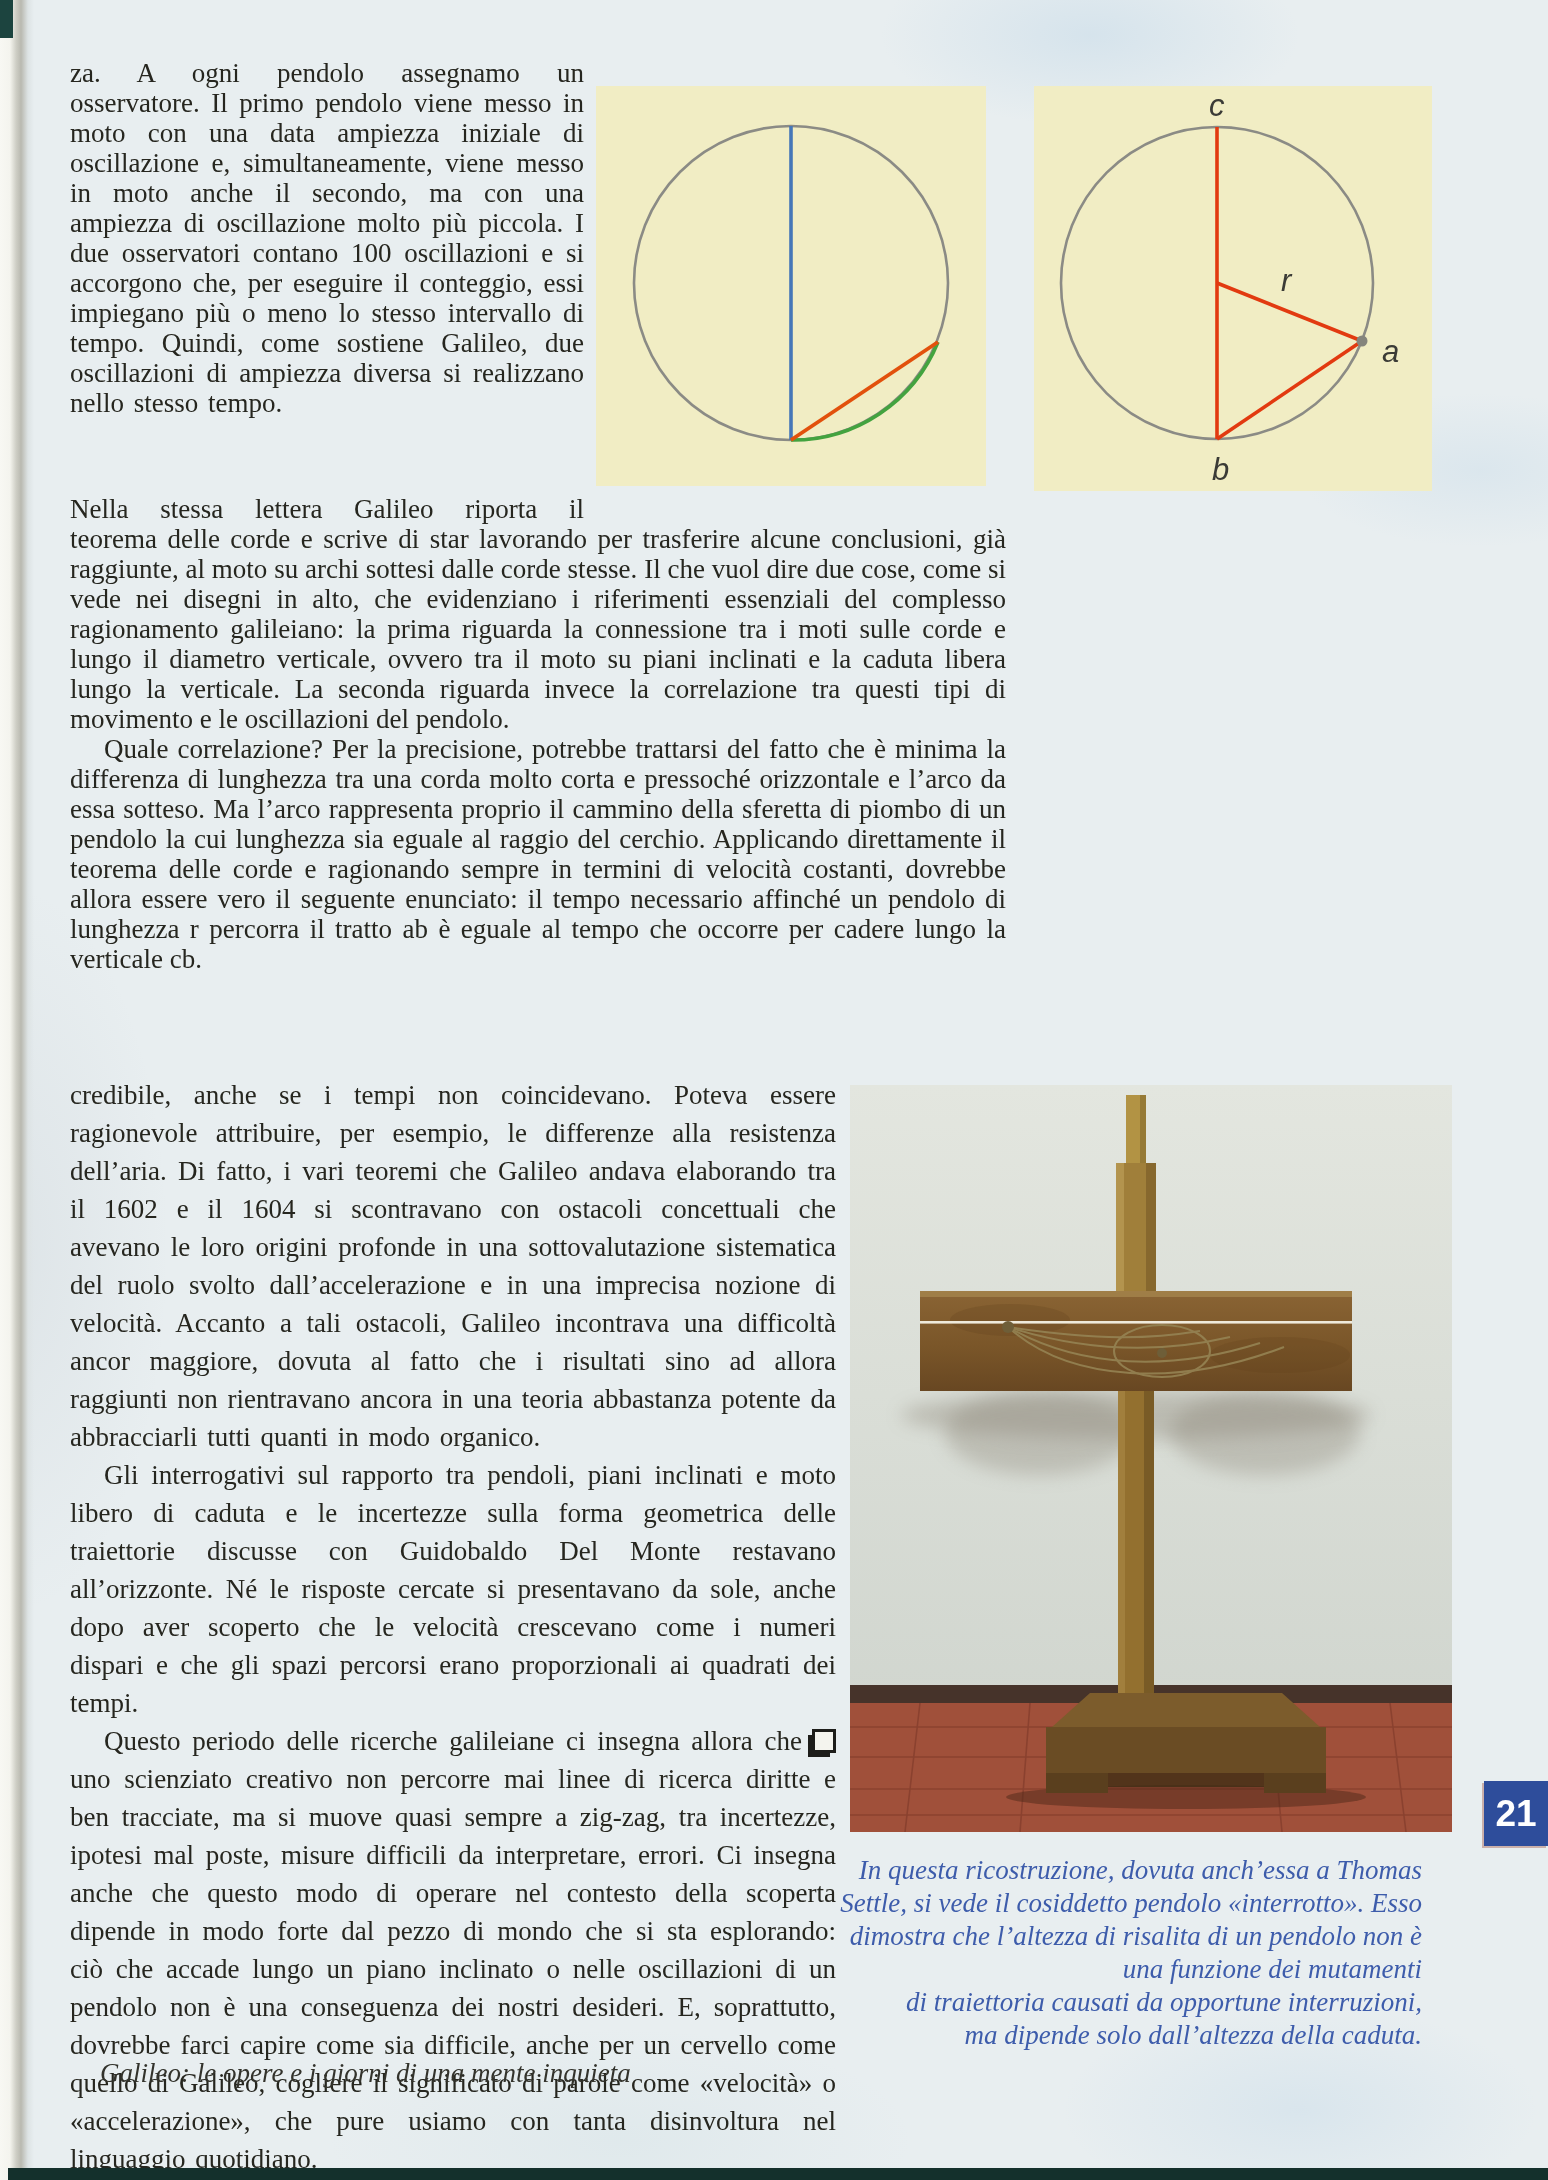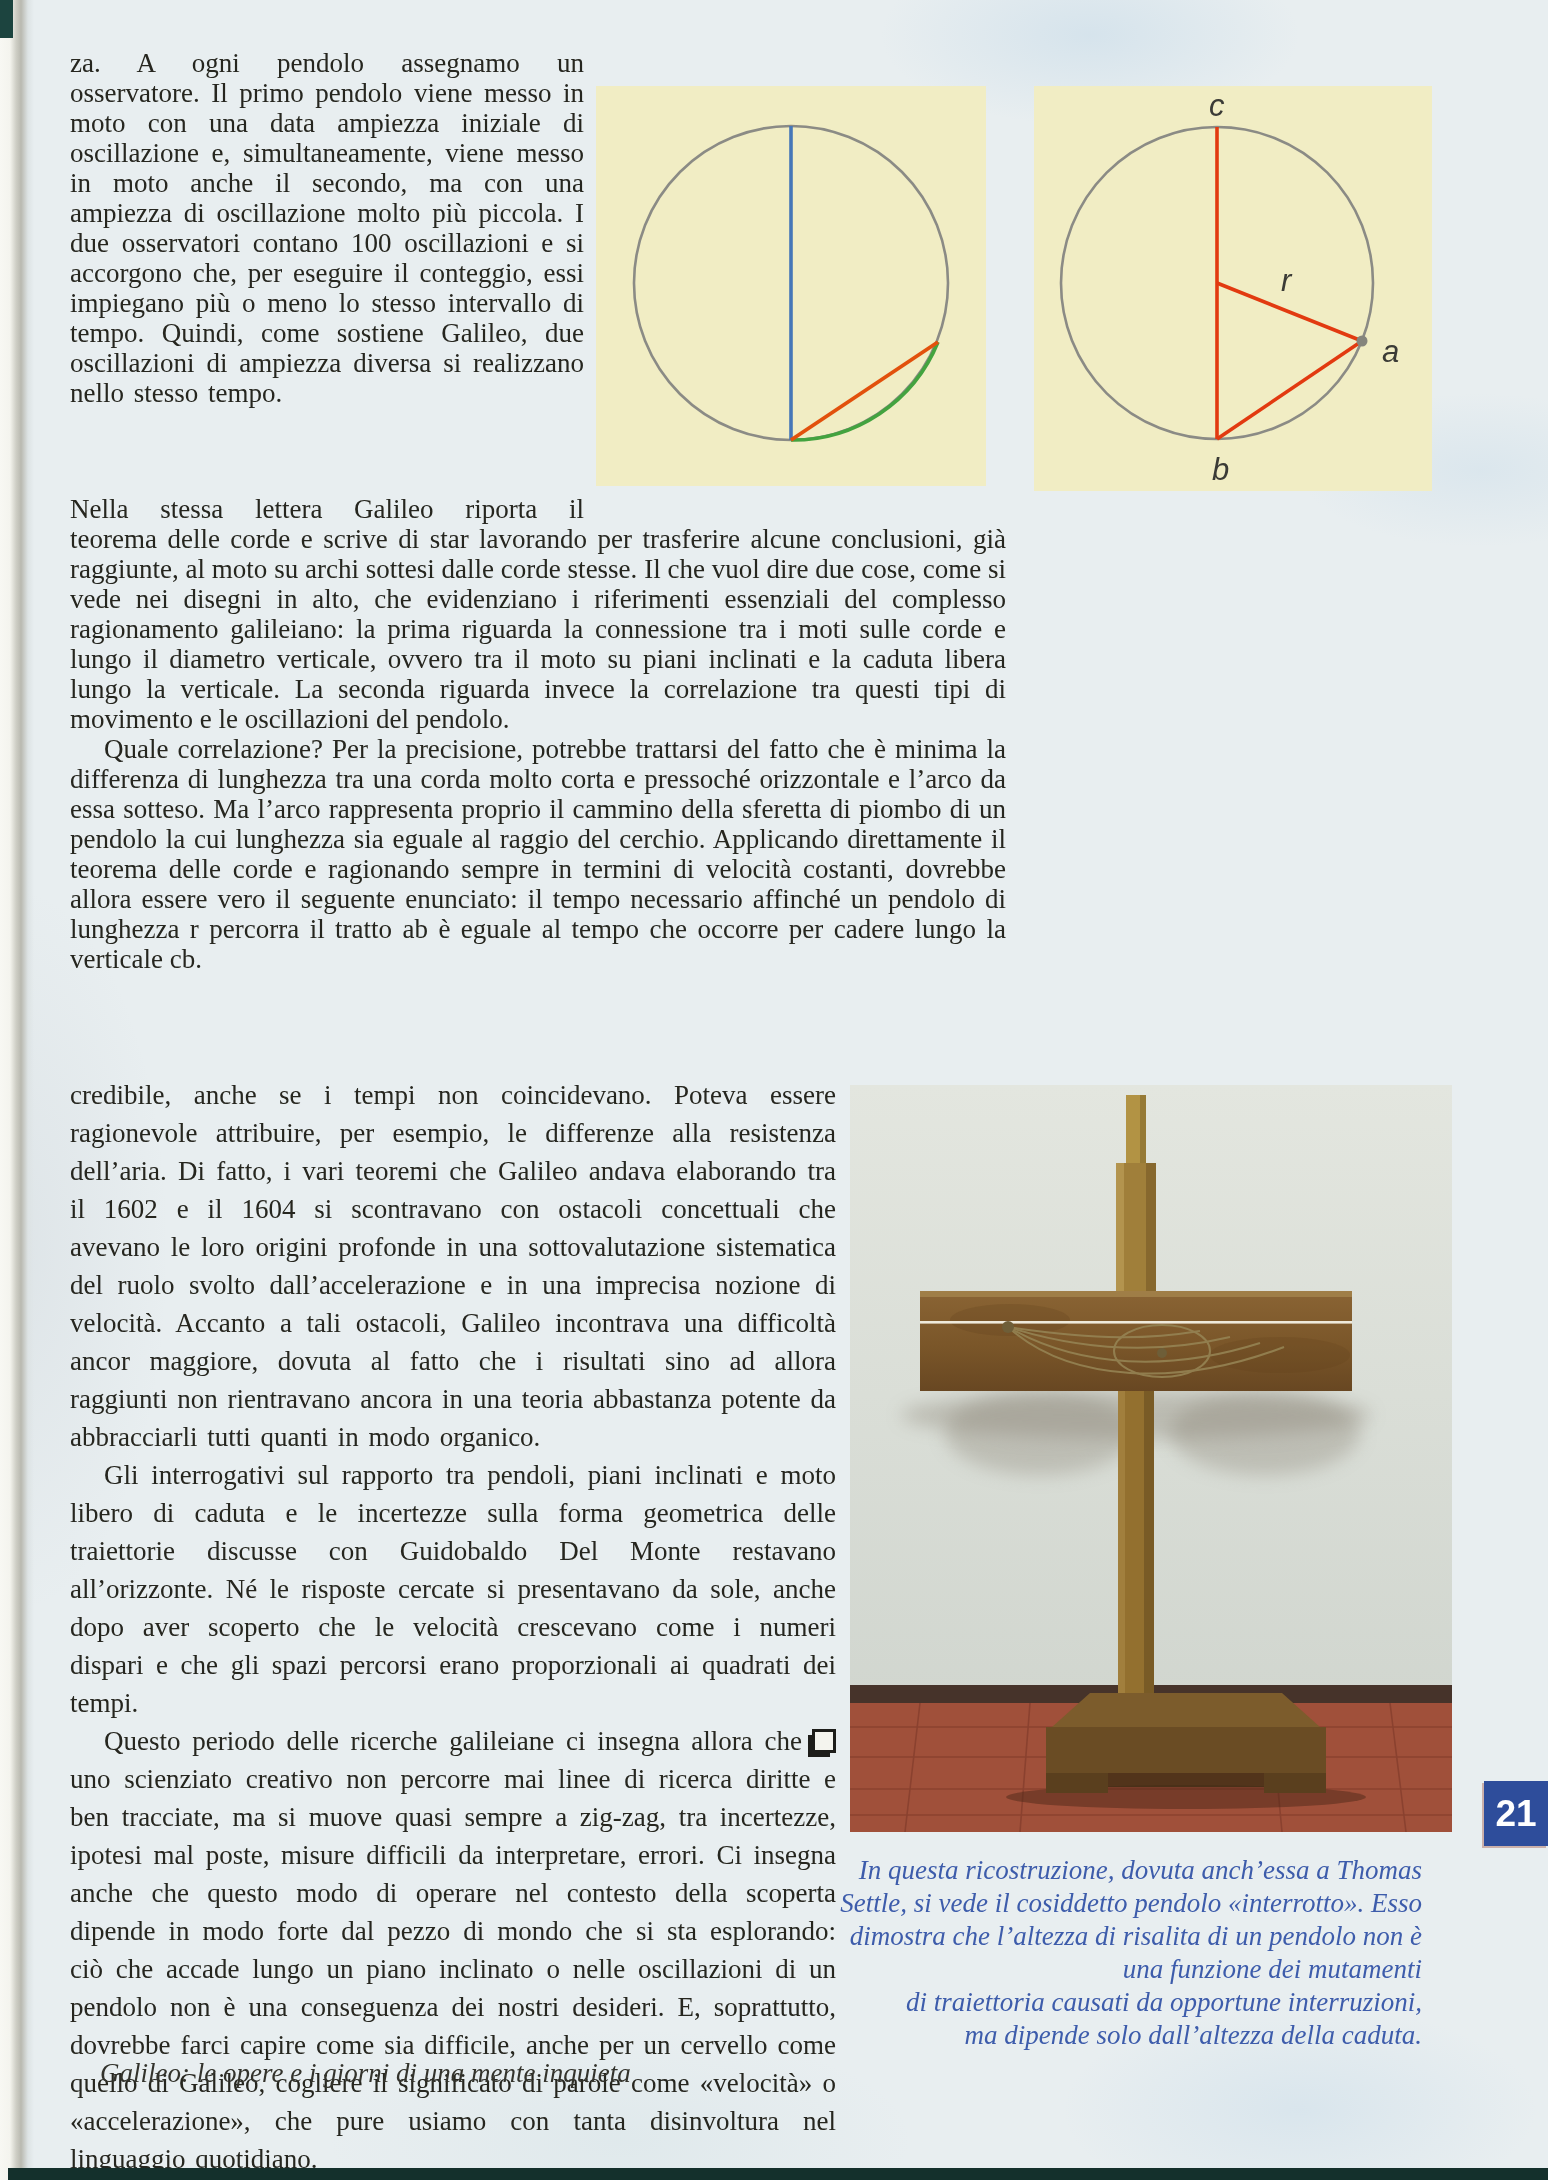--- a/index.html
+++ b/index.html
@@ -52,21 +52,21 @@
     display:flex;align-items:center;justify-content:center;box-shadow:-2px 2px 0 rgba(150,60,40,.35);}
 </style>
 </head>
 <body>
 
 <div id="page">
 
   <div class="spine"></div>
   <div class="corner-mark"></div>
 
-  <div class="textblock narrow" style="left:70px;top:48px;width:514px;">
+  <div class="textblock narrow" style="left:70px;top:58px;width:514px;">
     <p>za. A ogni pendolo assegnamo un osservatore. Il primo pendolo viene messo in moto con una data ampiezza iniziale di oscillazione e, simultaneamente, viene messo in moto anche il secondo, ma con una ampiezza di oscillazione molto più piccola. I due osservatori contano 100 oscillazioni e si accorgono che, per eseguire il conteggio, essi impiegano più o meno lo stesso intervallo di tempo. Quindi, come sostiene Galileo, due oscillazioni di ampiezza diversa si realizzano nello stesso tempo.</p>
   </div>
 
   <div class="textblock oneline" style="left:70px;top:494px;width:514px;">
     <p>Nella stessa lettera Galileo riporta il</p>
   </div>
 
   <div class="textblock" style="left:70px;top:524px;width:936px;">
     <p>teorema delle corde e scrive di star lavorando per trasferire alcune conclusioni, già raggiunte, al moto su archi sottesi dalle corde stesse. Il che vuol dire due cose, come si vede nei disegni in alto, che evidenziano i riferimenti essenziali del complesso ragionamento galileiano: la prima riguarda la connessione tra i moti sulle corde e lungo il diametro verticale, ovvero tra il moto su piani inclinati e la caduta libera lungo la verticale. La seconda riguarda invece la correlazione tra questi tipi di movimento e le oscillazioni del pendolo.</p>
     <p class="indent">Quale correlazione? Per la precisione, potrebbe trattarsi del fatto che è minima la differenza di lunghezza tra una corda molto corta e pressoché orizzontale e l’arco da essa sotteso. Ma l’arco rappresenta proprio il cammino della sferetta di piombo di un pendolo la cui lunghezza sia eguale al raggio del cerchio. Applicando direttamente il teorema delle corde e ragionando sempre in termini di velocità costanti, dovrebbe allora essere vero il seguente enunciato: il tempo necessario affinché un pendolo di lunghezza r percorra il tratto ab è eguale al tempo che occorre per cadere lungo la verticale cb.</p>

